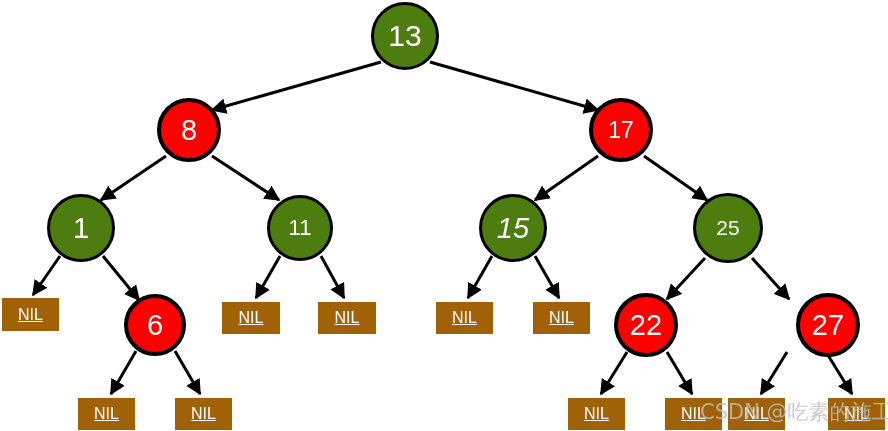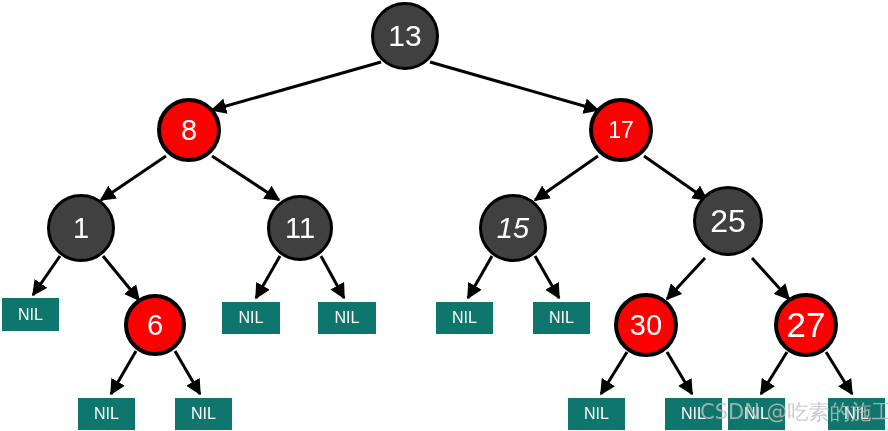--- a/index.html
+++ b/index.html
@@ -29,37 +29,38 @@
     display: flex;
     align-items: center;
     justify-content: center;
     color: #ffffff;
     font-weight: 400;
     letter-spacing: 0px;
     z-index: 3;
     user-select: none;
   }
   .node.black {
-    background: #404040;
+    background: #4d7c0f;
     border: 3px solid #000000;
   }
   .node.red {
     background: #fe0000;
     border: 4px solid #000000;
   }
   .nil {
     position: absolute;
-    background: #0f766e;
+    background: #a16207;
     color: #ffffff;
     display: flex;
     align-items: center;
     justify-content: center;
     box-sizing: border-box;
     z-index: 3;
     user-select: none;
+    text-decoration: underline;
   }
   .watermark {
     position: absolute;
     color: rgba(190,190,190,0.82);
     font-size: 21px;
     white-space: nowrap;
     z-index: 6;
     pointer-events: none;
     user-select: none;
     font-family: "DejaVu Sans", sans-serif;
@@ -98,26 +99,26 @@
         <line x1="787" y1="352" x2="761" y2="394" stroke="#000000" stroke-width="3" marker-end="url(#arrow)"></line>
         <line x1="826" y1="352" x2="852" y2="394" stroke="#000000" stroke-width="3" marker-end="url(#arrow)"></line>
       </g>
   </svg>
 
   <div id="node-layer">
       <div class="node black" style="left: 371px; top: 2px; width: 68px; height: 68px; font-size: 30px;">13</div>
       <div class="node red" style="left: 157px; top: 98px; width: 64px; height: 64px; font-size: 29px;">8</div>
       <div class="node red" style="left: 589px; top: 98px; width: 64px; height: 64px; font-size: 23px;">17</div>
       <div class="node black" style="left: 47px; top: 194px; width: 68px; height: 68px; font-size: 29px;">1</div>
-      <div class="node black" style="left: 267px; top: 195px; width: 66px; height: 66px; font-size: 29px;">11</div>
+      <div class="node black" style="left: 267px; top: 195px; width: 66px; height: 66px; font-size: 22px;">11</div>
       <div class="node black" style="left: 479px; top: 194px; width: 68px; height: 68px; font-size: 29px; font-style: italic;">15</div>
-      <div class="node black" style="left: 693px; top: 186px; width: 70px; height: 70px; font-size: 32px;">25</div>
+      <div class="node black" style="left: 693px; top: 193px; width: 70px; height: 70px; font-size: 21px;">25</div>
       <div class="node red" style="left: 124px; top: 294px; width: 62px; height: 62px; font-size: 29px;">6</div>
-      <div class="node red" style="left: 614px; top: 293px; width: 64px; height: 64px; font-size: 29px;">30</div>
-      <div class="node red" style="left: 774px; top: 293px; width: 64px; height: 64px; font-size: 35px;">27</div>
+      <div class="node red" style="left: 614px; top: 293px; width: 64px; height: 64px; font-size: 29px;">22</div>
+      <div class="node red" style="left: 796px; top: 293px; width: 64px; height: 64px; font-size: 29px;">27</div>
     </div>
   <div id="nil-layer">
       <div class="nil" style="left: 2px; top: 298px; width: 57px; height: 33px; font-size: 16px;">NIL</div>
       <div class="nil" style="left: 222px; top: 302px; width: 58px; height: 32px; font-size: 16px;">NIL</div>
       <div class="nil" style="left: 318px; top: 302px; width: 58px; height: 32px; font-size: 16px;">NIL</div>
       <div class="nil" style="left: 436px; top: 302px; width: 57px; height: 32px; font-size: 16px;">NIL</div>
       <div class="nil" style="left: 533px; top: 302px; width: 57px; height: 32px; font-size: 16px;">NIL</div>
       <div class="nil" style="left: 78px; top: 398px; width: 57px; height: 32px; font-size: 16px;">NIL</div>
       <div class="nil" style="left: 175px; top: 398px; width: 57px; height: 32px; font-size: 16px;">NIL</div>
       <div class="nil" style="left: 568px; top: 398px; width: 57px; height: 32px; font-size: 16px;">NIL</div>

